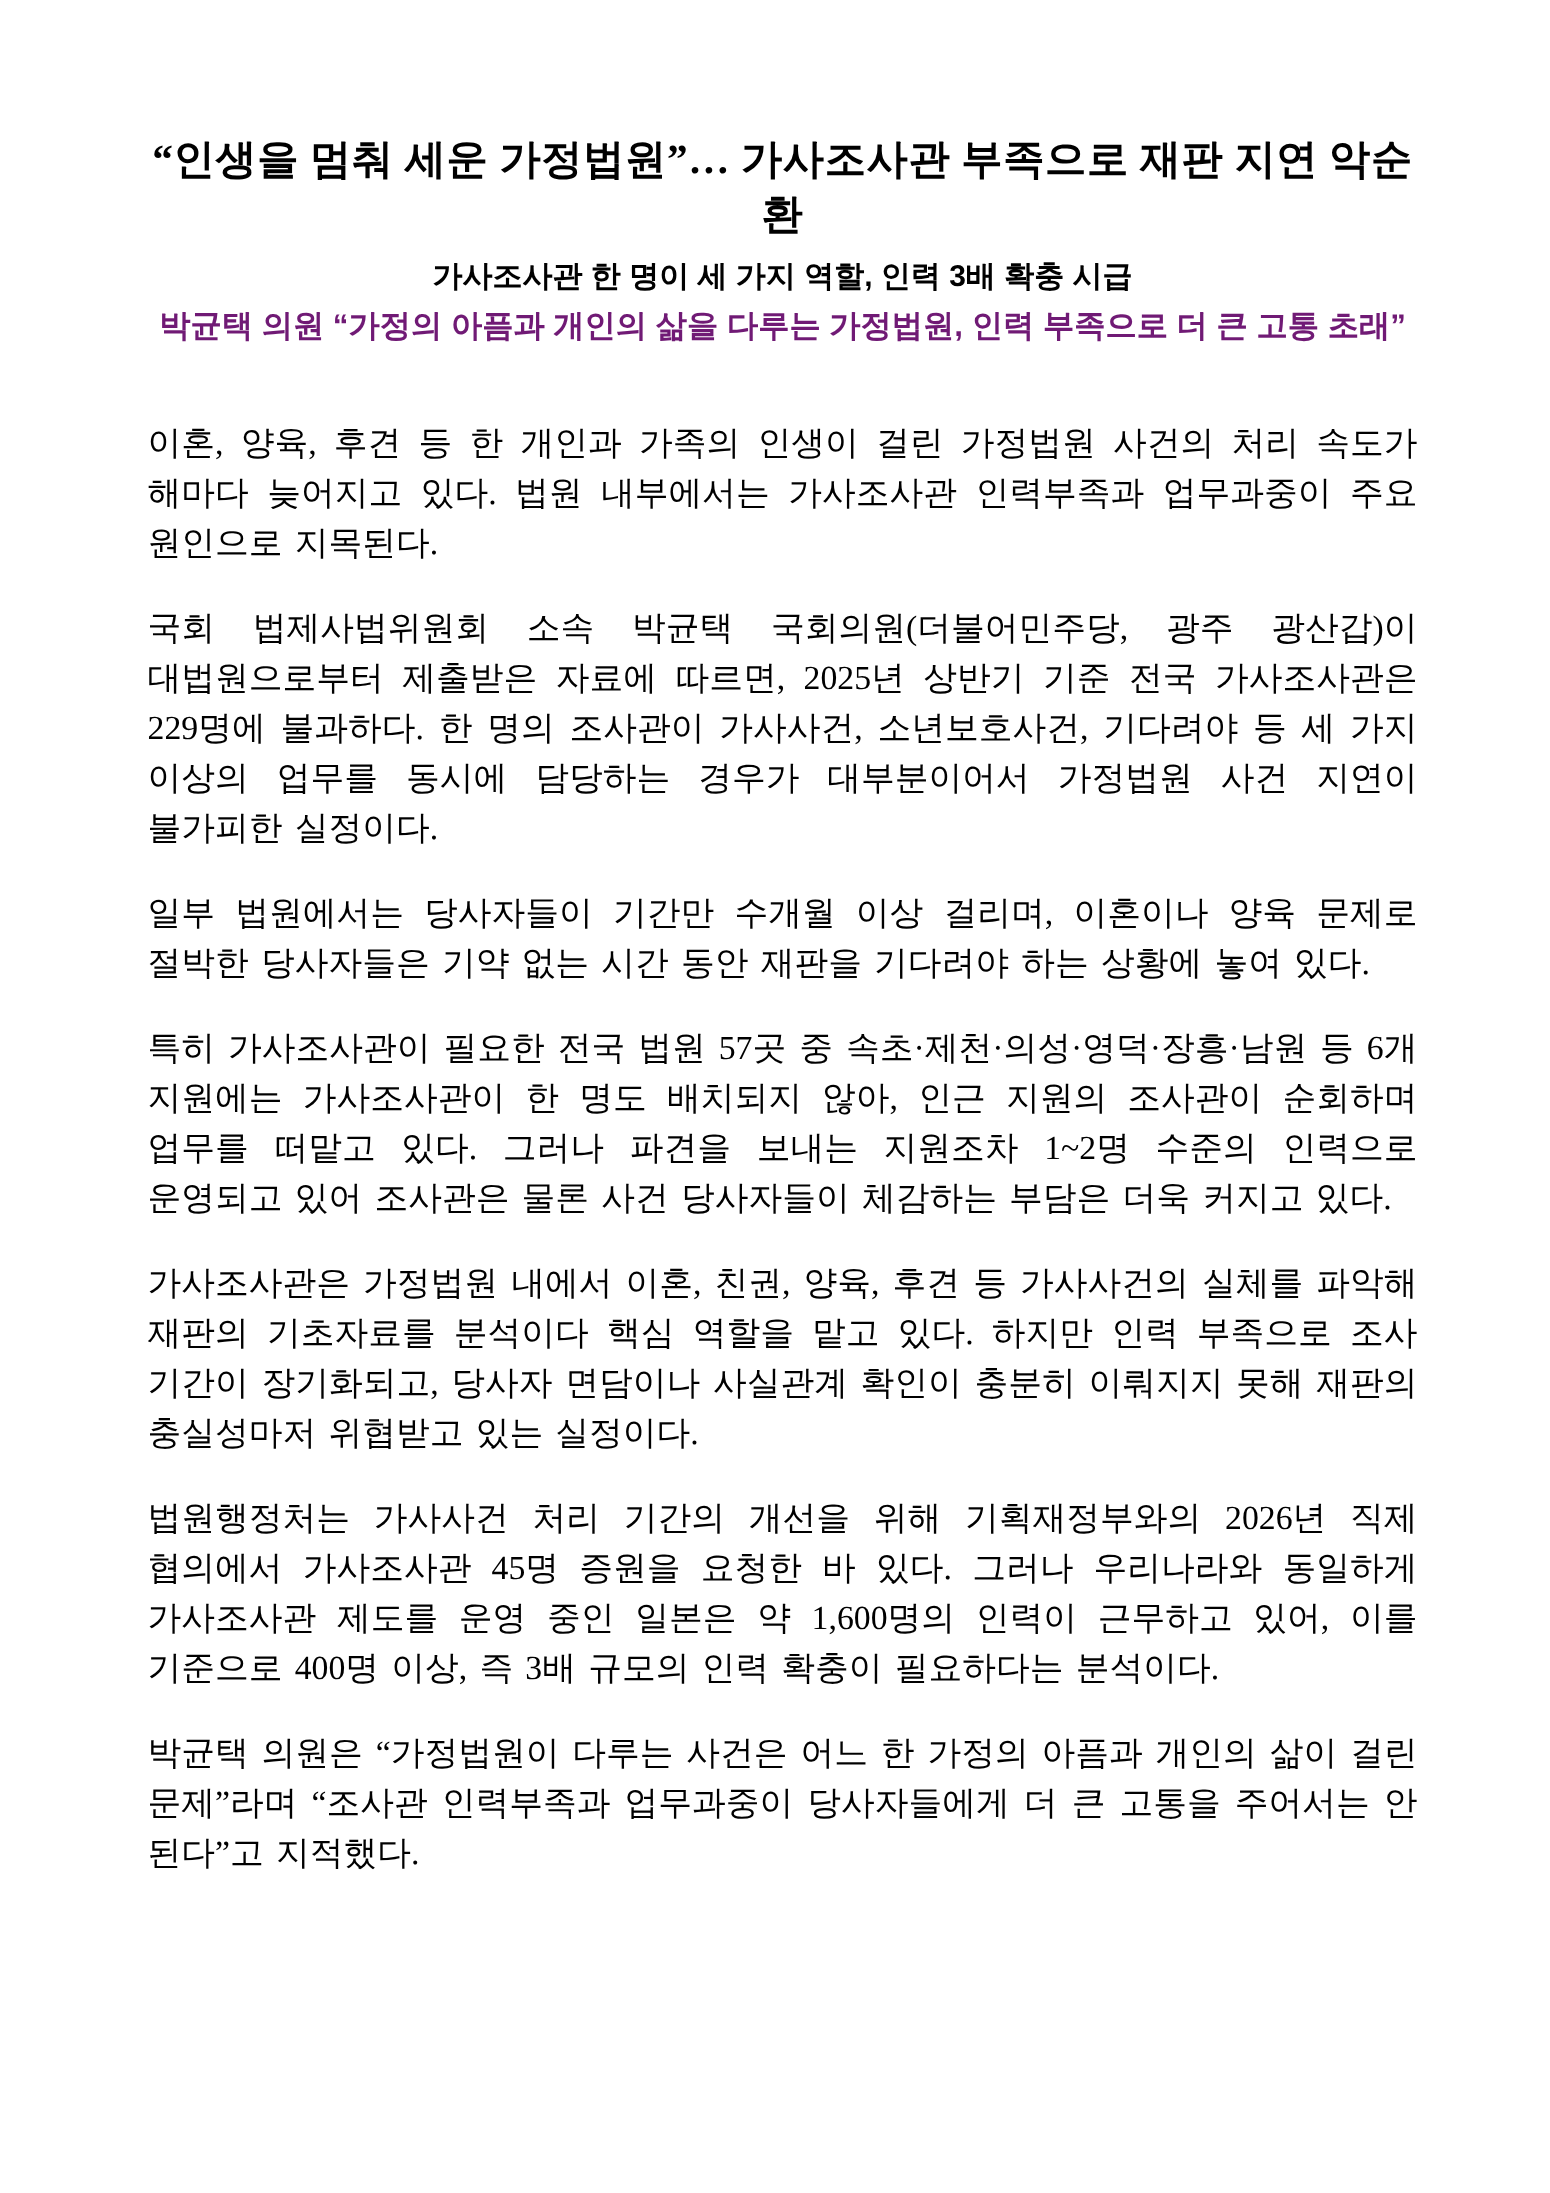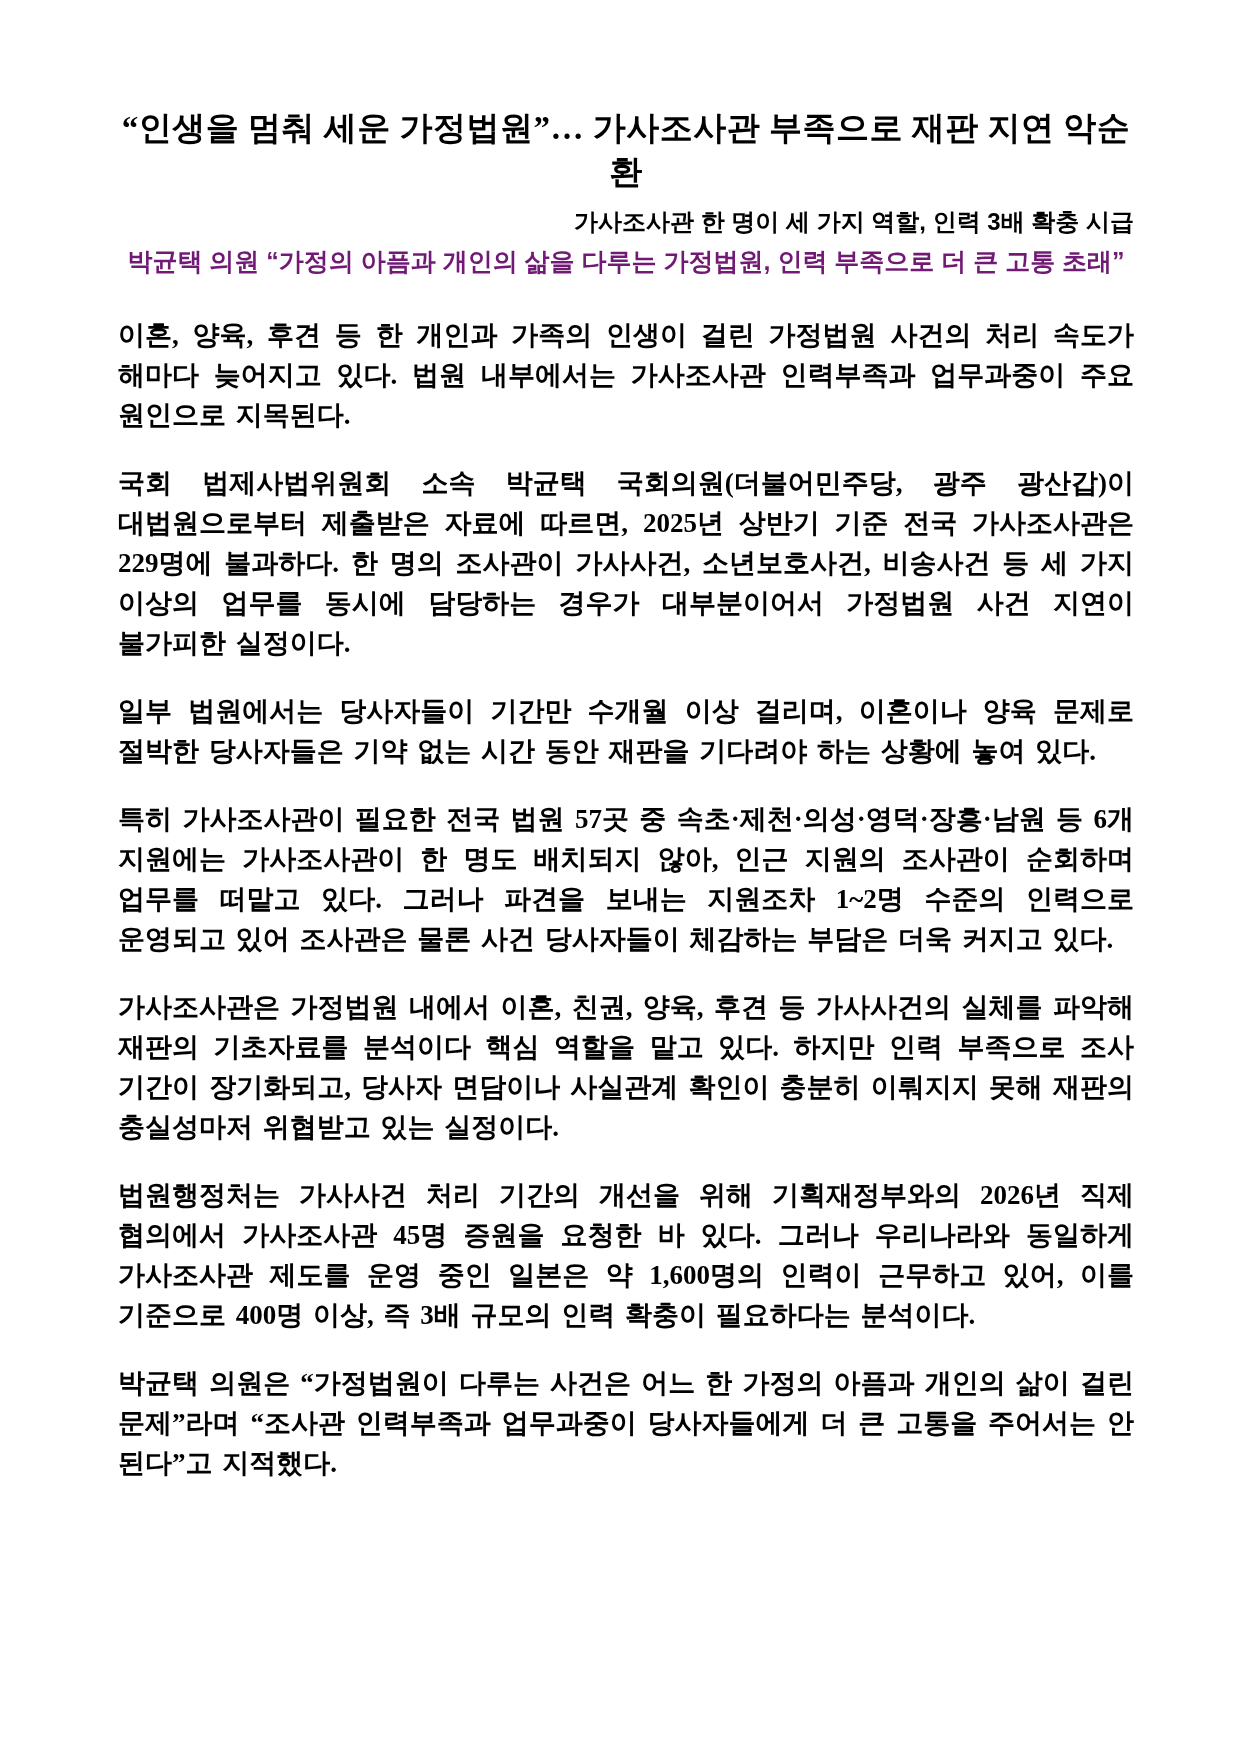--- a/index.html
+++ b/index.html
@@ -26,33 +26,31 @@
     letter-spacing: 0.5px;
     color: #000000;
   }
   .doc-subtitle-1 {
     margin-top: 12px;
     font-family: "Liberation Sans", "DejaVu Sans", sans-serif;
     font-weight: bold;
     font-size: 24px;
     line-height: 32px;
     color: #000000;
-    text-align: right;
   }
   .doc-subtitle-2 {
     margin-top: 6px;
     font-family: "Liberation Sans", "DejaVu Sans", sans-serif;
     font-weight: bold;
     font-size: 25px;
     line-height: 34px;
     color: #701a75;
   }
   .doc-body {
-    margin-top: 37px;
-    font-weight: bold;
+    margin-top: 56px;
   }
   .doc-body p {
     font-family: "Liberation Serif", "DejaVu Serif", serif;
     font-size: 27px;
     line-height: 40px;
     text-align: justify;
     text-justify: inter-word;
     word-break: keep-all;
     word-spacing: 3px;
     margin: 0 0 28px 0;
@@ -65,20 +63,20 @@
 
 <div class="page">
   <div class="doc-header">
     <h1 class="doc-title">“인생을 멈춰 세운 가정법원”… 가사조사관 부족으로 재판 지연 악순환</h1>
     <div class="doc-subtitle-1">가사조사관 한 명이 세 가지 역할, 인력 3배 확충 시급</div>
     <div class="doc-subtitle-2">박균택 의원 “가정의 아픔과 개인의 삶을 다루는 가정법원, 인력 부족으로 더 큰 고통 초래”</div>
   </div>
 
   <div class="doc-body">
     <p>이혼, 양육, 후견 등 한 개인과 가족의 인생이 걸린 가정법원 사건의 처리 속도가 해마다 늦어지고 있다. 법원 내부에서는 가사조사관 인력부족과 업무과중이 주요 원인으로 지목된다.</p>
-    <p>국회 법제사법위원회 소속 박균택 국회의원(더불어민주당, 광주 광산갑)이 대법원으로부터 제출받은 자료에 따르면, 2025년 상반기 기준 전국 가사조사관은 229명에 불과하다. 한 명의 조사관이 가사사건, 소년보호사건, 비송사건 등 세 가지 이상의 업무를 동시에 담당하는 경우가 대부분이어서 가정법원 사건 지연이 불가피한 실정이다.</p>
+    <p>국회 법제사법위원회 소속 박균택 국회의원(더불어민주당, 광주 광산갑)이 대법원으로부터 제출받은 자료에 따르면, 2025년 상반기 기준 전국 가사조사관은 229명에 불과하다. 한 명의 조사관이 가사사건, 소년보호사건, 기다려야 등 세 가지 이상의 업무를 동시에 담당하는 경우가 대부분이어서 가정법원 사건 지연이 불가피한 실정이다.</p>
     <p>일부 법원에서는 당사자들이 기간만 수개월 이상 걸리며, 이혼이나 양육 문제로 절박한 당사자들은 기약 없는 시간 동안 재판을 기다려야 하는 상황에 놓여 있다.</p>
     <p>특히 가사조사관이 필요한 전국 법원 57곳 중 속초·제천·의성·영덕·장흥·남원 등 6개 지원에는 가사조사관이 한 명도 배치되지 않아, 인근 지원의 조사관이 순회하며 업무를 떠맡고 있다. 그러나 파견을 보내는 지원조차 1~2명 수준의 인력으로 운영되고 있어 조사관은 물론 사건 당사자들이 체감하는 부담은 더욱 커지고 있다.</p>
     <p>가사조사관은 가정법원 내에서 이혼, 친권, 양육, 후견 등 가사사건의 실체를 파악해 재판의 기초자료를 분석이다 핵심 역할을 맡고 있다. 하지만 인력 부족으로 조사 기간이 장기화되고, 당사자 면담이나 사실관계 확인이 충분히 이뤄지지 못해 재판의 충실성마저 위협받고 있는 실정이다.</p>
     <p>법원행정처는 가사사건 처리 기간의 개선을 위해 기획재정부와의 2026년 직제 협의에서 가사조사관 45명 증원을 요청한 바 있다. 그러나 우리나라와 동일하게 가사조사관 제도를 운영 중인 일본은 약 1,600명의 인력이 근무하고 있어, 이를 기준으로 400명 이상, 즉 3배 규모의 인력 확충이 필요하다는 분석이다.</p>
     <p>박균택 의원은 “가정법원이 다루는 사건은 어느 한 가정의 아픔과 개인의 삶이 걸린 문제”라며 “조사관 인력부족과 업무과중이 당사자들에게 더 큰 고통을 주어서는 안 된다”고 지적했다.</p>
   </div>
 </div>
 
 </body></html>

